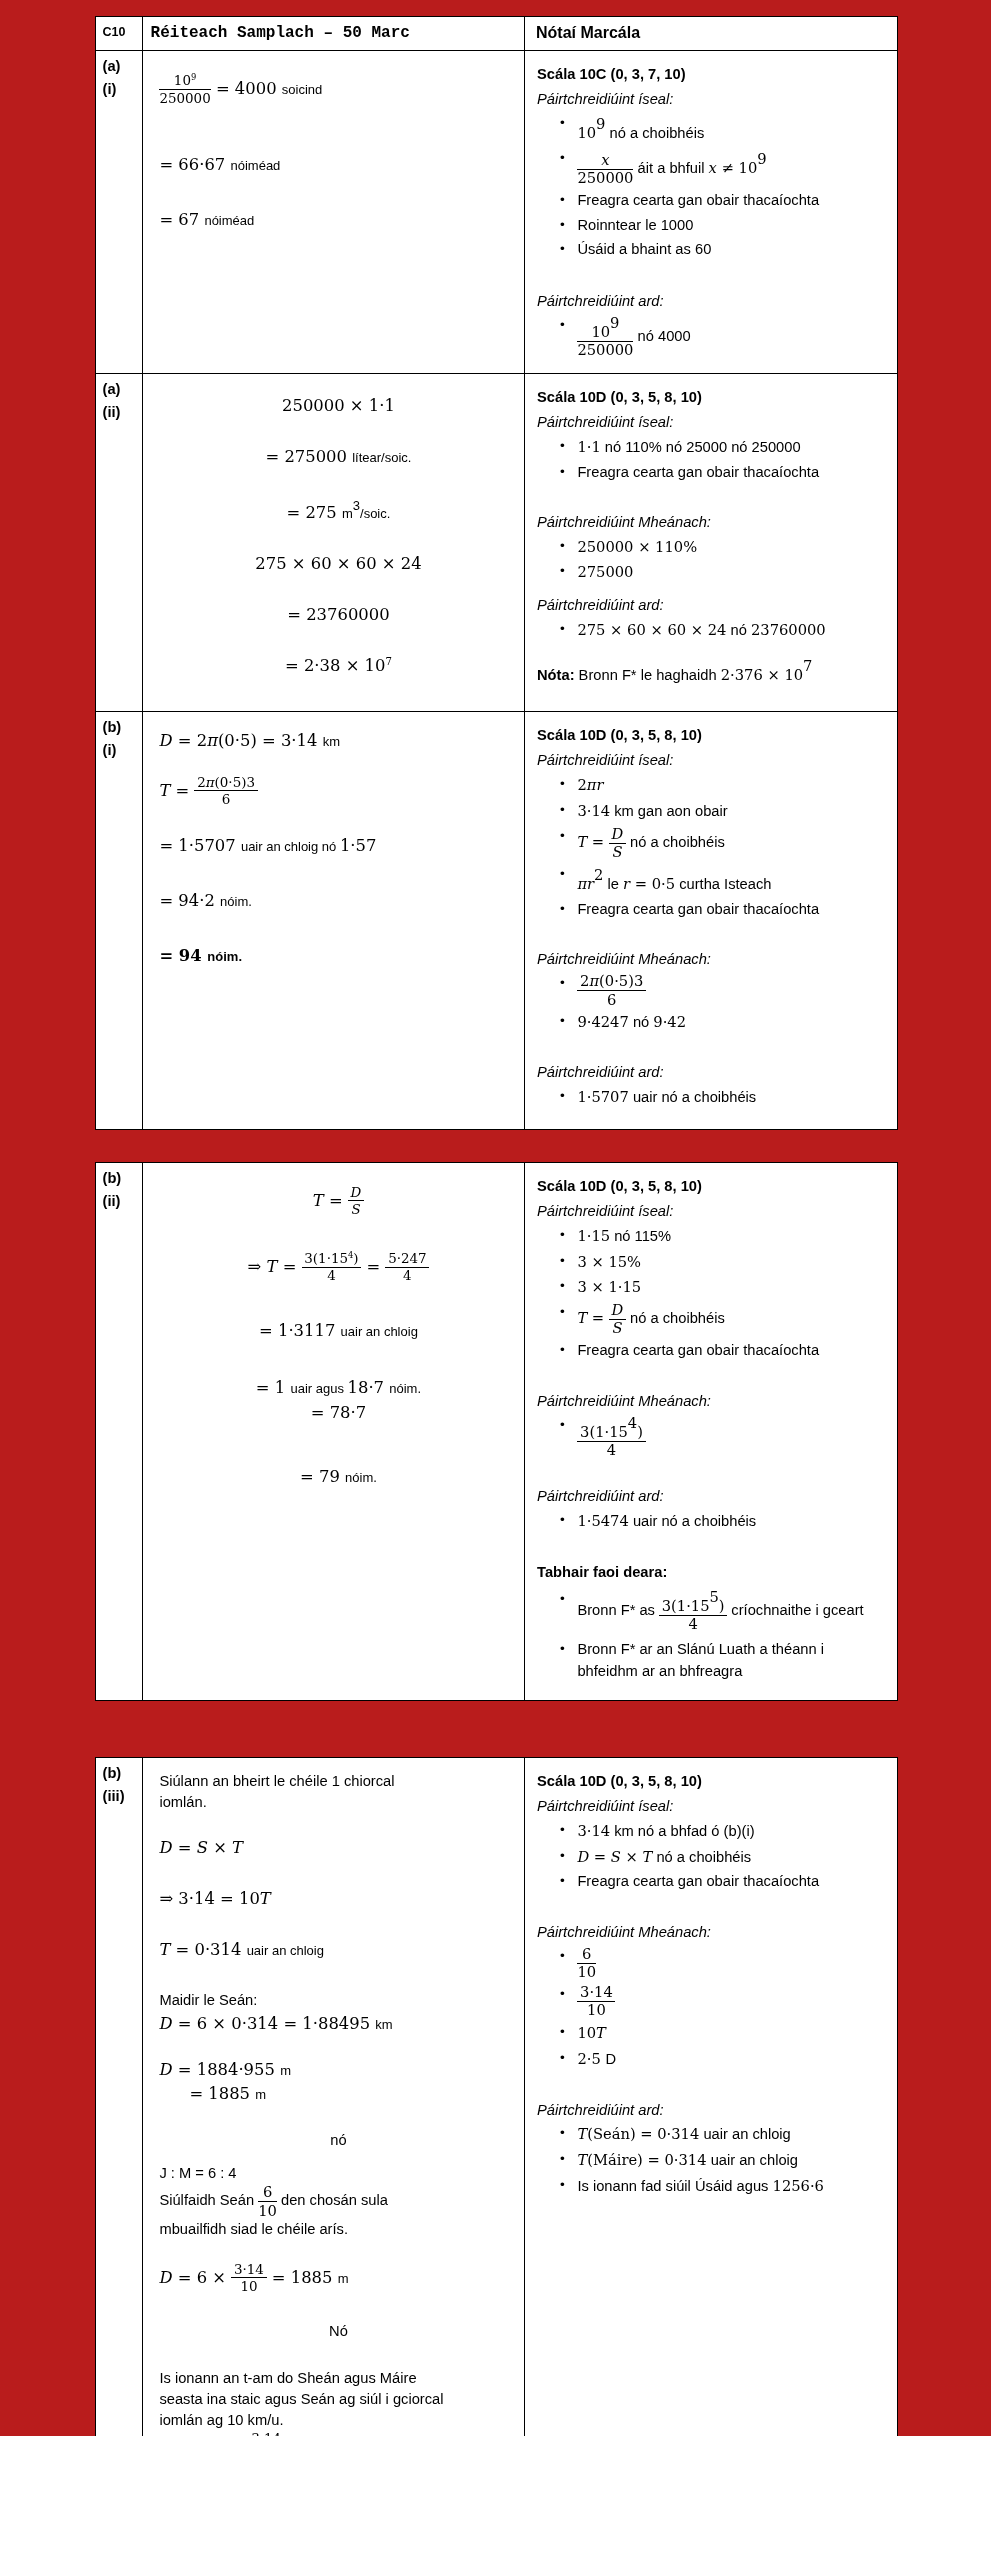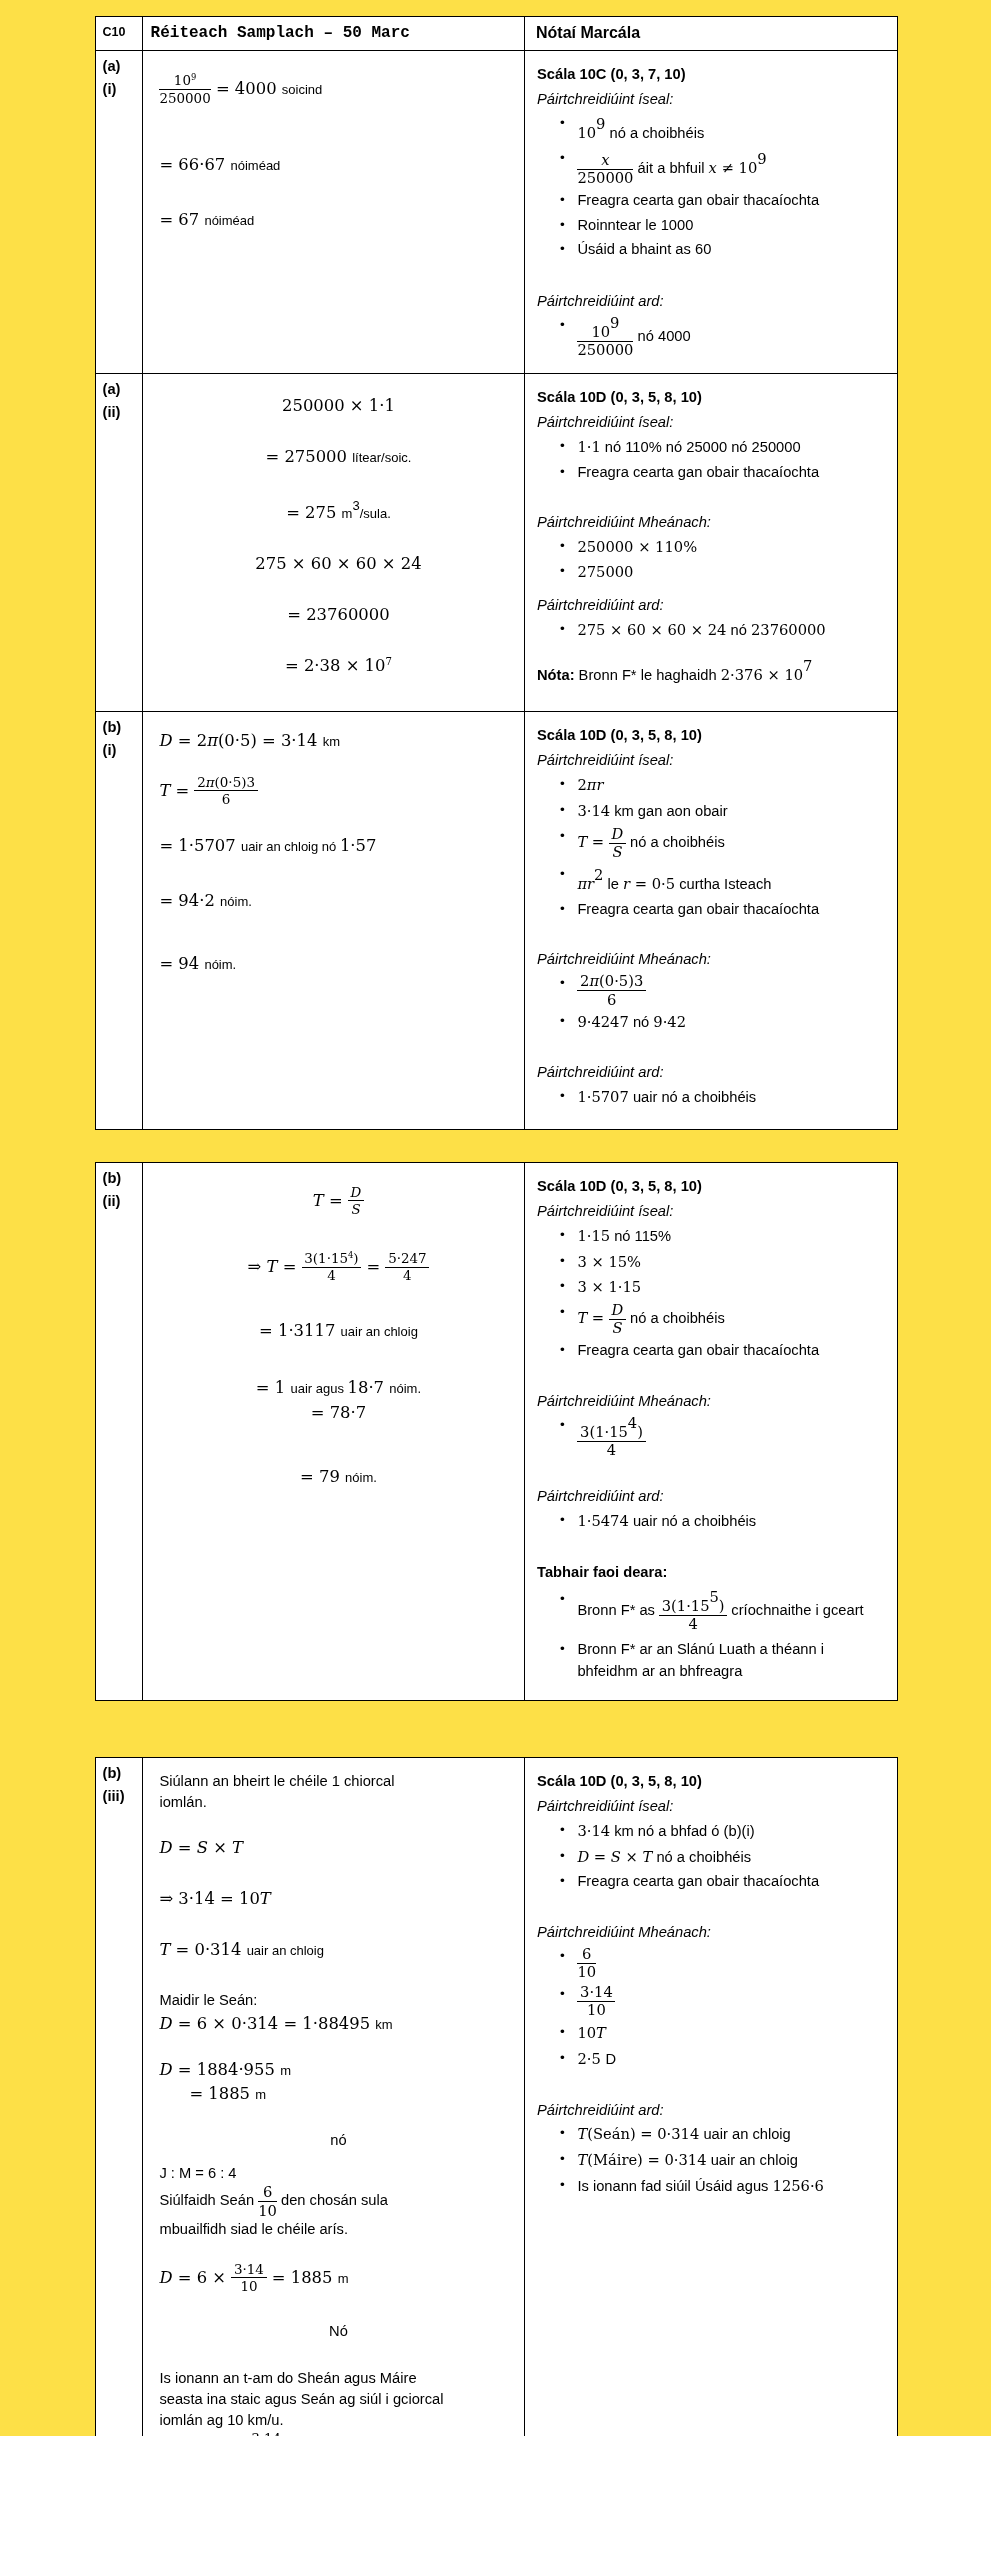--- a/index.html
+++ b/index.html
@@ -1,16 +1,16 @@
 <!DOCTYPE html>
 <html style="font-size:8.7px"><head>
 <meta charset="utf-8">
 <style>
   html,body{margin:0;padding:0;background:#ffffff;}
-  .page{position:relative;width:991px;height:2436px;background:#fde047;overflow:hidden;
+  .page{position:relative;width:991px;height:2436px;background:#b91c1c;overflow:hidden;
         font-family:"Liberation Sans",sans-serif;color:#000;}
   .tbl{position:absolute;border:1.6px solid #000;background:#fff;box-sizing:border-box;}
   .hrow{display:flex;border-bottom:1.6px solid #000;box-sizing:border-box;}
   .row{display:flex;box-sizing:border-box;}
   .row + .row{border-top:1.6px solid #000;}
   .cell{box-sizing:border-box;overflow:hidden;}
   .lblc{width:47px;border-right:1.1px solid #000;padding:5.5px 0 0 6.5px;flex:none;}
   .solc{width:382px;border-right:1.1px solid #000;padding:5.5px 6.5px 0 16.4px;flex:none;}
   .ntsc{flex:1;padding:8.7px 8.7px 0 12px;}
   .h1{width:47px;border-right:1.1px solid #000;padding:7.6px 0 0 6.5px;font-weight:bold;font-size:12.5px;flex:none;}
@@ -91,21 +91,21 @@
         </div>
       </div>
       <div class="row" style="height: 338px;">
         <div class="lblc cell">
           <div class="lline">(a)</div>
           <div class="lline">(ii)</div>
         </div>
         <div class="solc cell ctr">
           <div class="line mth" style="margin-top: 15.3px;"><span class="mm">250000 × 1·1</span></div>
           <div class="line mth" style="margin-top: 28px;"><span class="mm">= 275000 </span><span class="sx">lítear/soic.</span></div>
-          <div class="line mth" style="margin-top: 28px;"><span class="mm">= 275 </span><span class="sx">m</span><span class="sup sx">3</span><span class="sx">/sula.</span></div>
+          <div class="line mth" style="margin-top: 28px;"><span class="mm">= 275 </span><span class="sx">m</span><span class="sup sx">3</span><span class="sx">/soic.</span></div>
           <div class="line mth" style="margin-top: 28px;"><span class="mm">275 × 60 × 60 × 24</span></div>
           <div class="line mth" style="margin-top: 28px;"><span class="mm">= 23760000</span></div>
           <div class="line mth" style="margin-top: 28px;"><span class="mm">= 2·38 × 10</span><span class="sup mm">7</span></div>
         </div>
         <div class="ntsc cell">
           <div class="line ttl"><span class="sx">Scála 10D (0, 3, 5, 8, 10)</span></div>
           <div class="line itl"><span class="sx">Páirtchreidiúint íseal:</span></div>
           <div class="bullet-line txt">
             <span class="mark">•</span>
             <span class="bcontent"><span class="mm">1·1</span><span class="sx"> nó 110% nó 25000 nó 250000</span></span>
@@ -135,21 +135,21 @@
       <div class="row" style="height: 418px;">
         <div class="lblc cell">
           <div class="lline">(b)</div>
           <div class="lline">(i)</div>
         </div>
         <div class="solc cell">
           <div class="line mth" style="margin-top: 12px;"><span class="mi">D</span><span class="mm"> = 2</span><span class="mi">π</span><span class="mm">(0·5) = 3·14 </span><span class="sx">km</span></div>
           <div class="line mth" style="margin-top: 22px;"><span class="mi">T</span><span class="mm"> = </span><span class="frac"><span class="num"><span class="mm">2</span><span class="mi">π</span><span class="mm">(0·5)3</span></span><span class="den"><span class="mm">6</span></span></span></div>
           <div class="line mth" style="margin-top: 28px;"><span class="mm">= 1·5707 </span><span class="sx">uair an chloig nó </span><span class="mm">1·57</span></div>
           <div class="line mth" style="margin-top: 32px;"><span class="mm">= 94·2 </span><span class="sx">nóim.</span></div>
-          <div class="line mth" style="margin-top: 40px;"><span class="mm">= 94 </span><span class="sx">nóim.</span></div>
+          <div class="line mth" style="margin-top: 32px; font-weight: bold;"><span class="mm">= 94 </span><span class="sx">nóim.</span></div>
         </div>
         <div class="ntsc cell">
           <div class="line ttl"><span class="sx">Scála 10D (0, 3, 5, 8, 10)</span></div>
           <div class="line itl"><span class="sx">Páirtchreidiúint íseal:</span></div>
           <div class="bullet-line txt">
             <span class="mark">•</span>
             <span class="bcontent"><span class="mm">2</span><span class="mi">πr</span></span>
           </div>
           <div class="bullet-line txt">
             <span class="mark">•</span>

